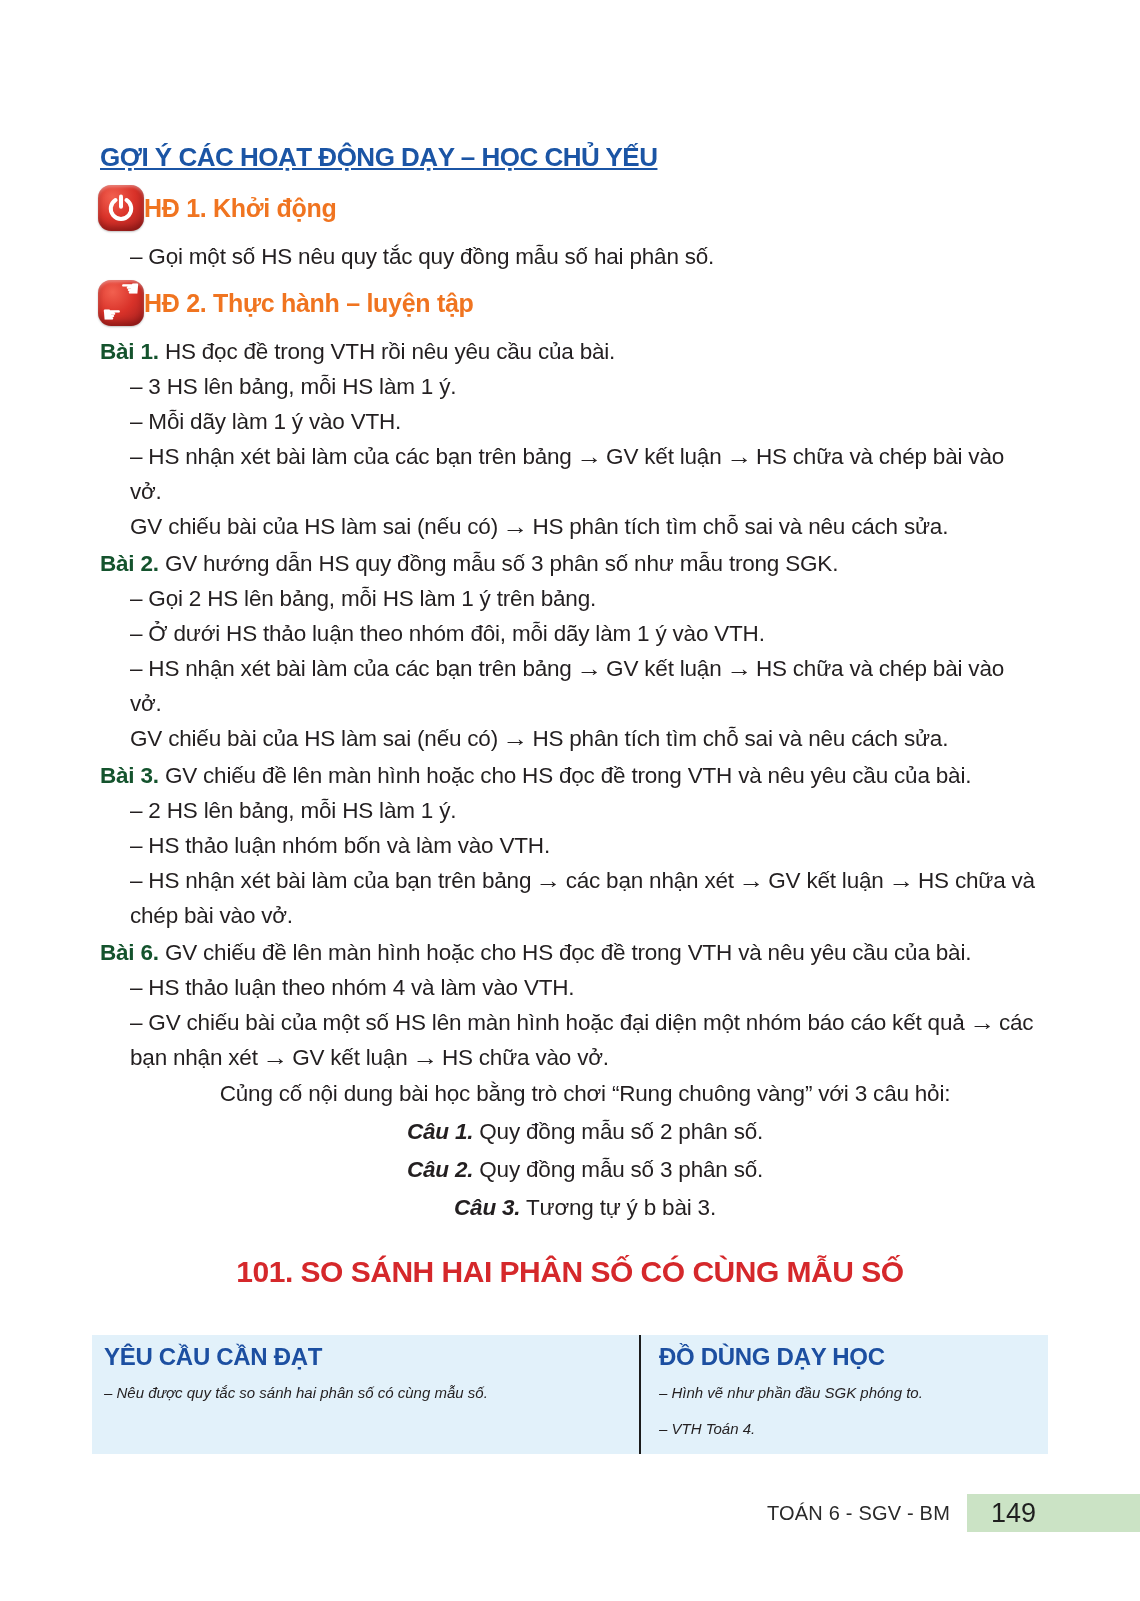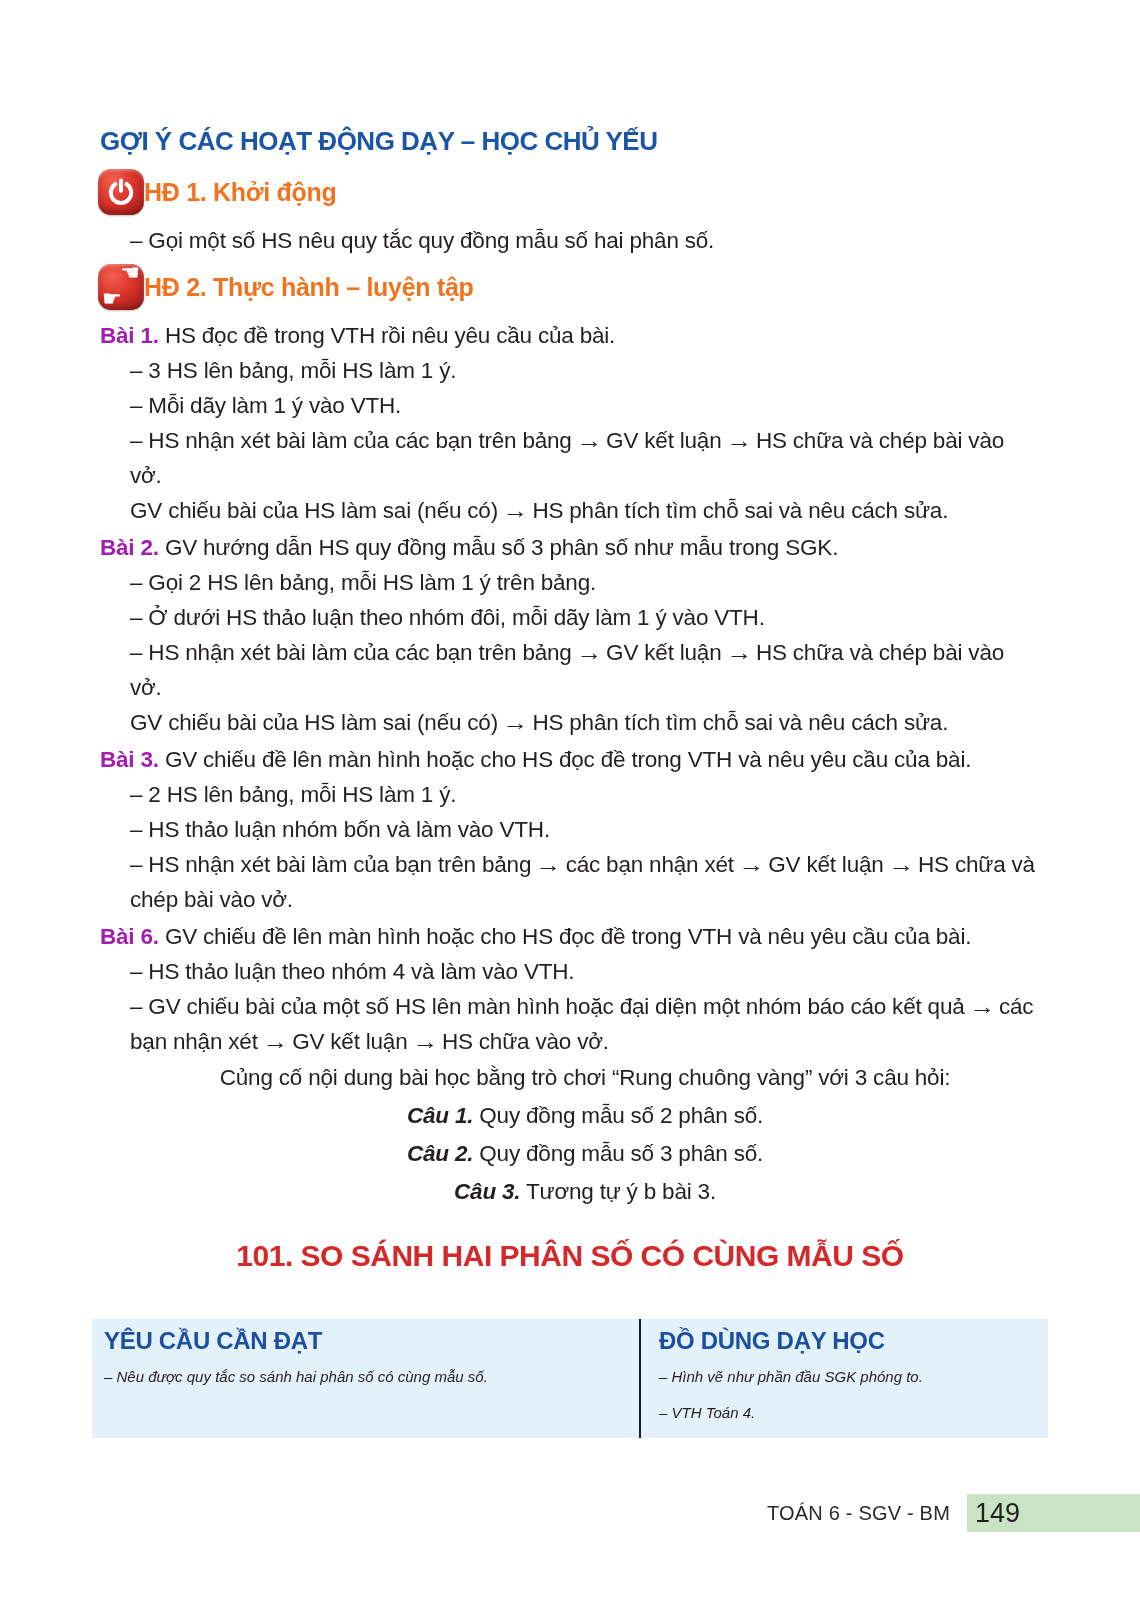--- a/index.html
+++ b/index.html
@@ -9,21 +9,21 @@
     font-family:"Liberation Sans", sans-serif;
     color:#231F20;
     position:relative;
     overflow:hidden;
   }
   .content {
     position:absolute; left:100px; top:126px; width:940px;
   }
   .section-title {
     font-size:26px; font-weight:bold; color:#1B55A5;
-    letter-spacing:-0.5px; margin:0 0 12px 0;
+    letter-spacing:-0.5px; margin:16px 0 12px 0;text-decoration:underline;
   }
   .hd-row {
     display:flex; align-items:center; 
     margin:6px 0 8px -2px;
   }
   .hd-row.hd3 { margin-top:16px; }
   .hd-icon {
     width:46px; height:46px; border-radius:13px; flex:0 0 46px;
     background: radial-gradient(circle at 32% 26%, #f2604f 0%, #d93229 48%, #9c1d1d 100%);
     box-shadow: inset 0 -4px 6px rgba(70,0,0,.35), inset 0 2px 3px rgba(255,255,255,.35), 0 1px 2px rgba(0,0,0,.25);
@@ -32,21 +32,21 @@
   }
   .hd-label { font-size:25px; font-weight:bold; color:#F07420; letter-spacing:-0.3px; }
   .para {
     font-size:22.5px; line-height:35px; margin:0;
     letter-spacing:-0.2px; color:#231F20;
   }
   .para.indent { margin-left:30px; }
   .para.bai-para { margin-top:2px; }
   .para.cau-line { line-height:38px;text-align:center; }
   .run-plain { }
-  .run-bai { color:#a21caf; font-weight:bold; }
+  .run-bai { color:#14532d; font-weight:bold; }
   .run-cau { font-weight:bold; font-style:italic; }
   .run-arrow { font-weight:bold; display:inline-block; transform:scaleX(1.15); }
   .lesson-title {
     text-align:center; color:#D5282B; font-size:30px; font-weight:bold;
     letter-spacing:-0.5px; margin:28px 0 0 0;
   }
   .info-table {
     display:flex; width:956px; margin:46px 0 0 -8px;
     background:#E2F1FA;
   }
@@ -70,21 +70,21 @@
   }
   .footer { position:absolute; left:0; top:1494px; width:1140px; height:38px; }
   .footer-label {
     position:absolute; right:190px; top:8px;
     font-size:20px; color:#2a2a2a; letter-spacing:0.2px;
   }
   .footer-pagebox {
     position:absolute; left:967px; top:0; width:173px; height:38px;
     background:#CBE3C5; display:flex; align-items:center;
   }
-  .footer-pagenum { font-size:27px; color:#1f1f1f; margin-left:8px; }
+  .footer-pagenum { font-size:27px; color:#1f1f1f; margin-left:24px; }
   .hands-wrap { position:relative; width:36px; height:36px; }
   .hand-a { position:absolute; top:-7px; right:-1px; color:#fff; font-size:22px; line-height:22px; }
   .hand-b { position:absolute; bottom:-5px; left:-1px; color:#fff; font-size:22px; line-height:22px; }
 </style>
 </head>
 <body>
 
 <div class="page">
   <div class="content">
     <h1 class="section-title">GỢI Ý CÁC HOẠT ĐỘNG DẠY – HỌC CHỦ YẾU</h1>

